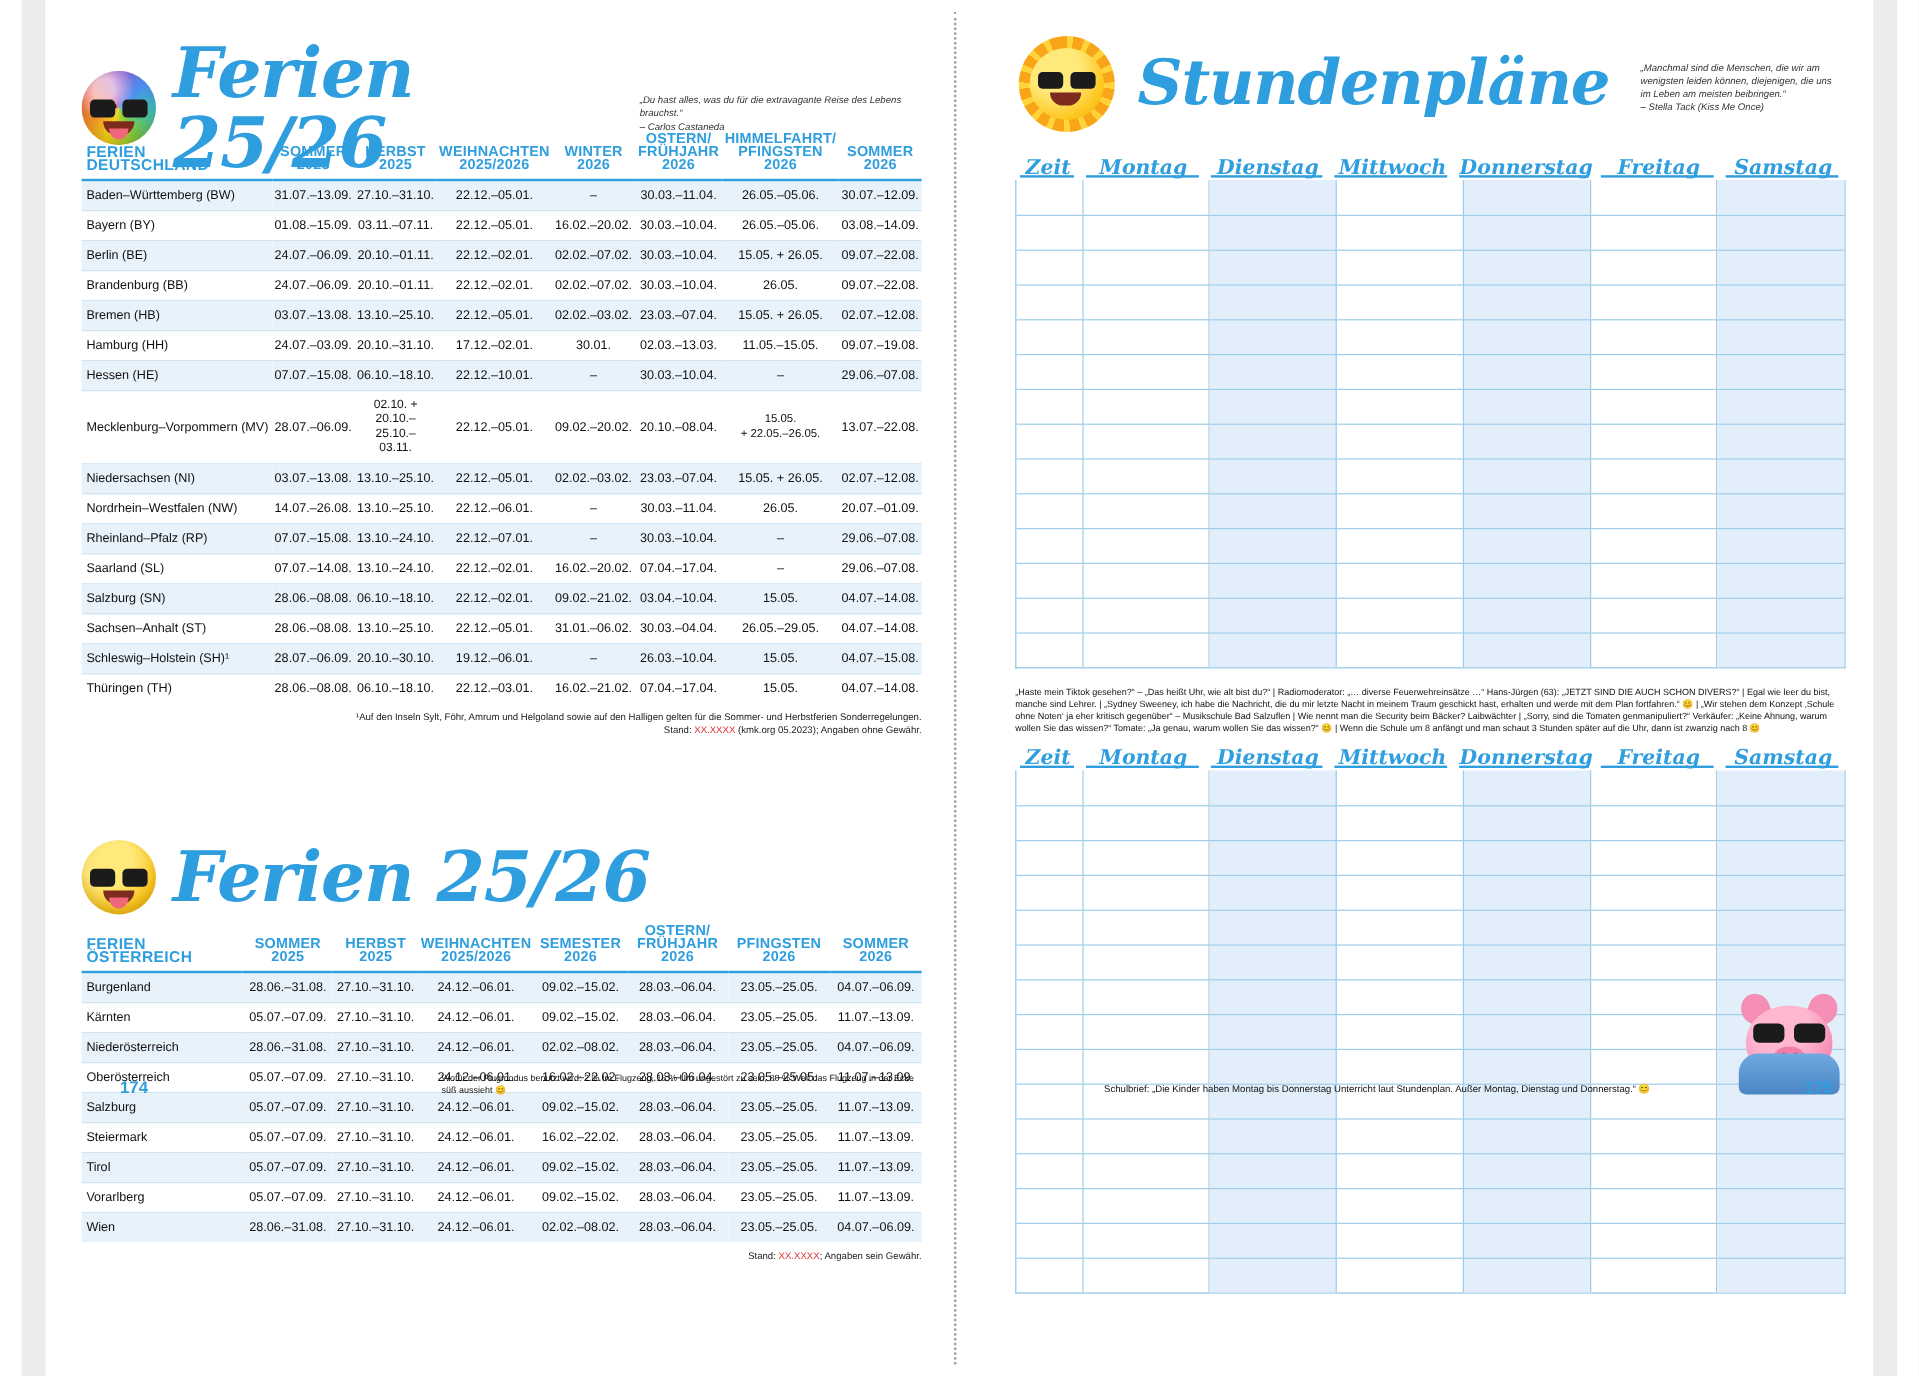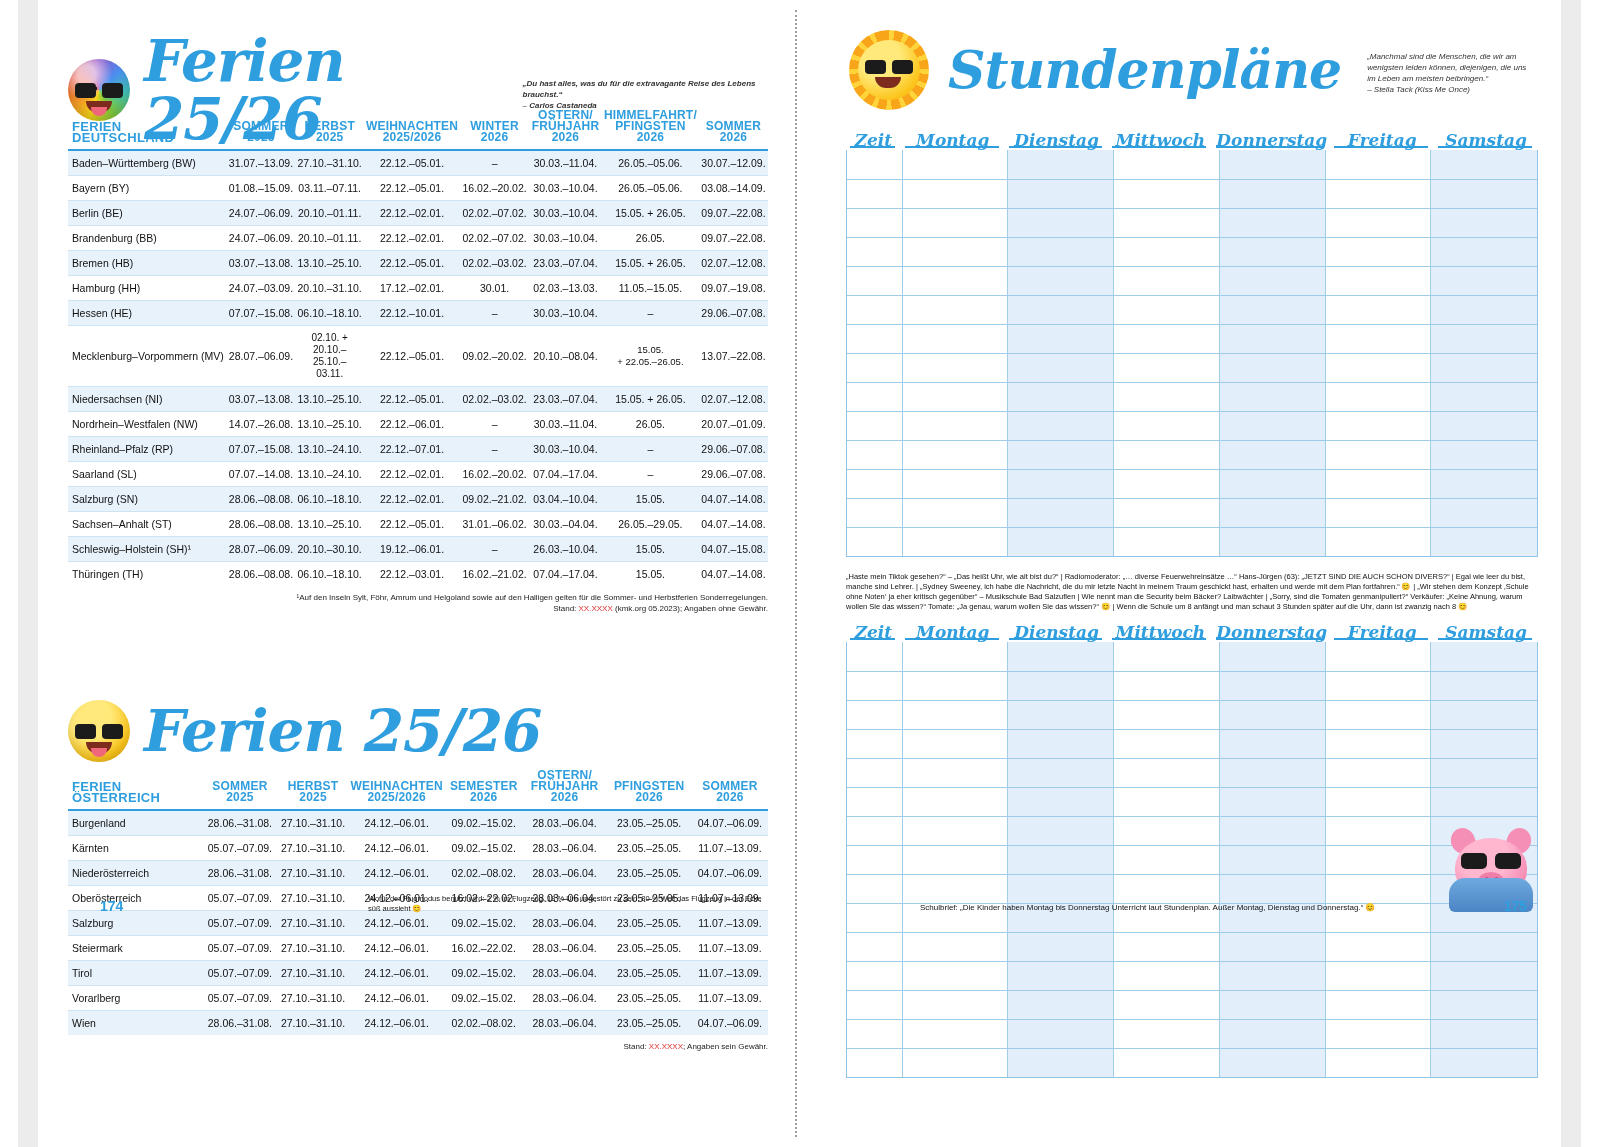--- a/index.html
+++ b/index.html
@@ -197,21 +197,21 @@
   <div class="page page-left">
 
     <div class="hdr-row" style="position:absolute;left:30px;top:32px;width:700px;">
       <span class="emoji rainbow">
         <span class="shades"></span>
           <span class="bridge"></span>
           <span class="mouth"></span>
           <span class="tongue"></span>
       </span>
       <span class="script-title ferien-title" style="margin-left:14px;">Ferien 25/26</span>
-      <span class="quote" style="margin-left:24px;margin-top:8px;font-weight:bold;">
+      <span class="quote" style="margin-left:24px;margin-top:8px;">
         <span>„Du hast alles, was du für die extravagante Reise des Lebens brauchst.“</span>
         <span class="src">– Carlos Castaneda</span>
       </span>
     </div>
 
     <div style="position:absolute;left:30px;top:108px;width:700px;">
       <table class="vac">
         <thead class="thead-rule">
           <tr>
             <th class="first" style="width:168px;">FERIEN DEUTSCHLAND</th>

